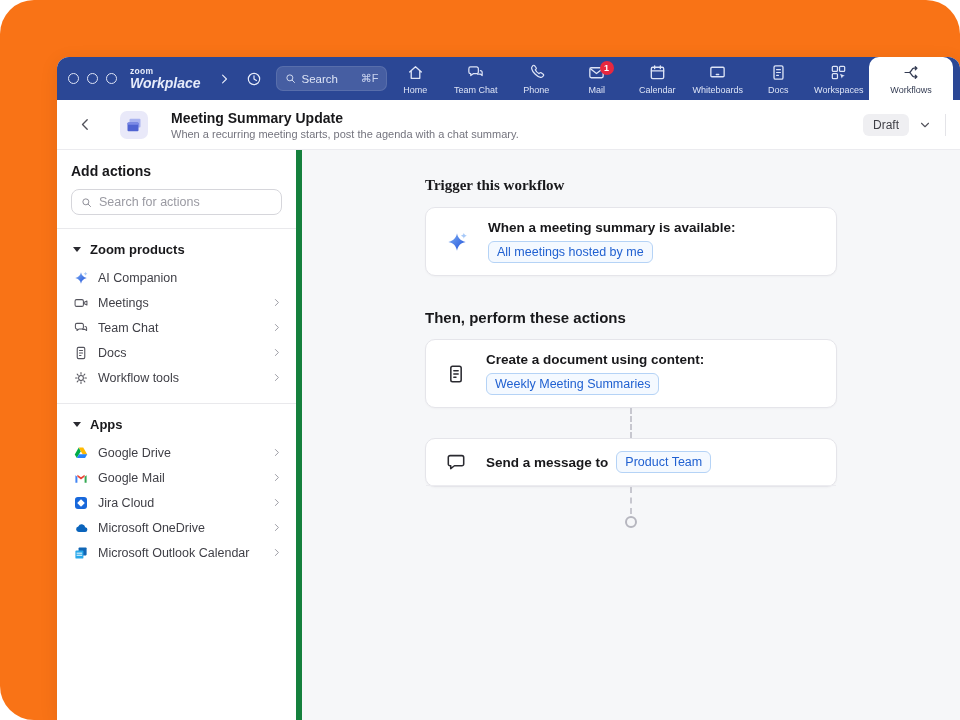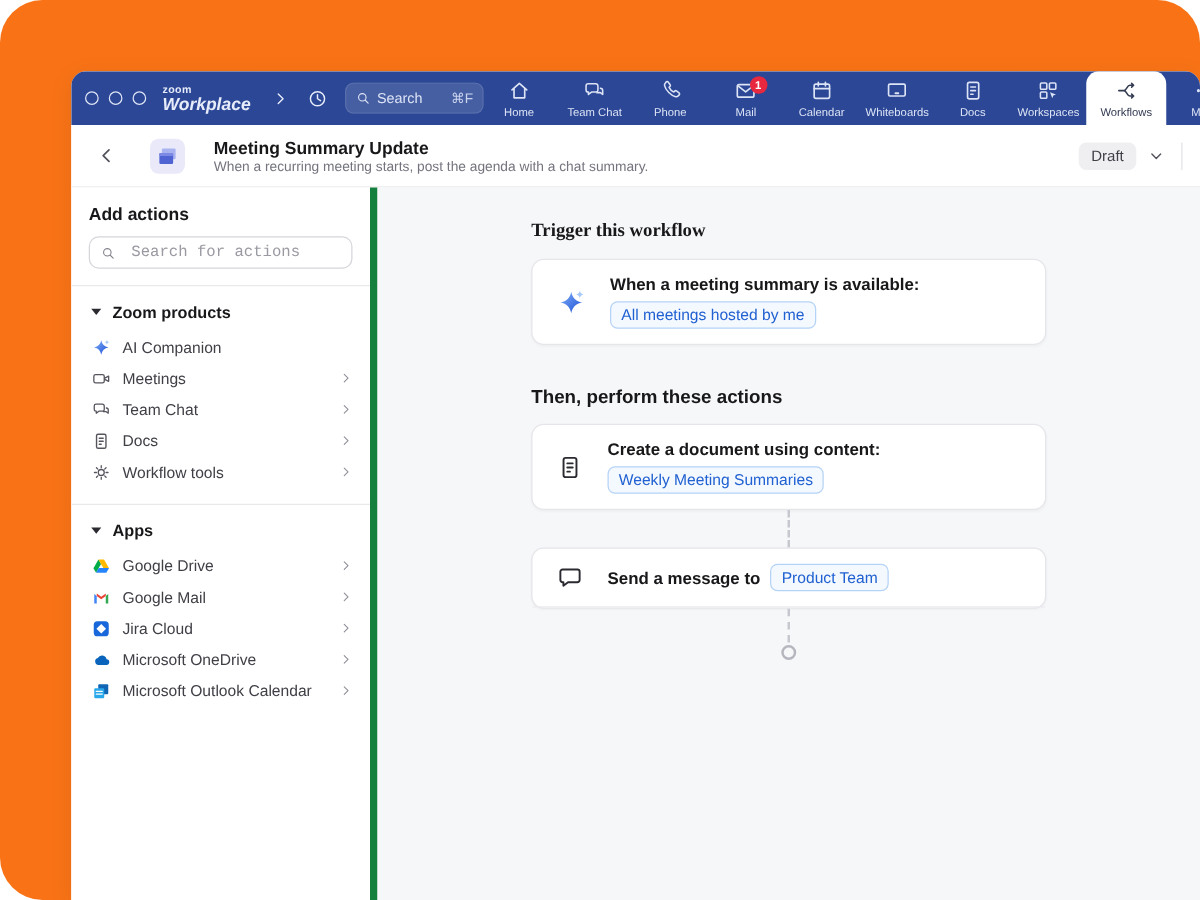--- a/index.html
+++ b/index.html
@@ -20,21 +20,21 @@
   .history-btn { margin-left:14px; display:flex; }
   .searchpill { margin-left:13px; width:111px; height:25px; background:rgba(255,255,255,.13);
                 border:1px solid rgba(255,255,255,.10); border-radius:7px; display:flex; align-items:center;
                 gap:5px; padding:0 7px; font-size:11.5px; color:#dde4f6; }
   .searchpill .grow { flex:1; }
   .kbd { font-size:11px; color:#c9d3ee; }
   .nav-items { position:absolute; left:328px; top:0; bottom:0; display:flex; }
   .nav-item { width:60.5px; display:flex; flex-direction:column; align-items:center; justify-content:center;
               gap:3px; cursor:pointer; position:relative; color:#dde4f6; }
   .nav-item .lbl { font-size:9px; white-space:nowrap; }
-  .nav-item.active { background:#fff; border-radius:10px 10px 0 0; color:#333b52; width:64px; }
+  .nav-item.active { background:#fff; border-radius:10px 10px 0 0; color:#333b52; width:84px; }
   .badge { position:absolute; top:4px; left:33px; min-width:14px; height:14px; border-radius:8px;
            background:#e8283f; color:#fff; font-size:9px; font-weight:700; display:flex;
            align-items:center; justify-content:center; padding:0 3px; }
 
   
   .header { flex:0 0 50px; background:#fff; border-bottom:1px solid #ebebef; display:flex; align-items:center; padding:0 14px 0 20px;gap:12px; }
   .back-btn { display:flex; color:#52525b; cursor:pointer; }
   .wf-icon { width:28px; height:28px; border-radius:7px; background:#e9e9f9; margin-left:14px;
              display:flex; align-items:center; justify-content:center; }
   .title-block { margin-left:11px; }
@@ -43,21 +43,21 @@
   .header-right { margin-left:auto; display:flex; align-items:center; gap:9px; }
   .draft-pill { background:#efeff2; border-radius:6px; padding:4px 10px; font-size:12px; color:#3f3f46; cursor:pointer; }
   .hdr-chev { display:flex; color:#52525b; cursor:pointer; }
   .hdr-rule { width:1px; height:22px; background:#e4e4e8; margin-left:4px; }
 
   
   .body-row { flex:1; display:flex; min-height:0; }
   .sidebar { flex:0 0 245px; background:#fff; border-right:6px solid #15803d; padding:13px 14px 0; overflow:hidden; }
   .sb-heading { font-size:14px; font-weight:700; color:#18181b; }
   .sb-search { margin-top:10px; height:26px; border:1px solid #d6d6db; border-radius:8px; display:flex;
-               align-items:center; gap:12px; padding:0 8px; color:#85858e;font-family:Liberation Mono, monospace; }
+               align-items:center; gap:6px; padding:0 8px; color:#85858e; }
   .sb-search input { border:none; outline:none; flex:1; font-size:12.5px; font-family:inherit; color:#3f3f46; min-width:0; background:transparent; }
   .sb-search input::placeholder { color:#9a9aa2; }
   .sb-divider { height:1px; background:#e9e9ec; margin:13px -14px 0; }
   .sb-section-hdr { display:flex; align-items:center; gap:9px; margin:13px 0 8px 2px; cursor:pointer; }
   .tri { width:0; height:0; border-left:4px solid transparent; border-right:4px solid transparent; border-top:5px solid #2a2a30; }
   .sb-section-label { font-size:13px; font-weight:700; color:#18181b; }
   .sb-item { height:25px; display:flex; align-items:center; gap:9px; padding-left:2px; cursor:pointer; color:#3f3f46; }
   .sb-item .sb-lbl { font-size:12.5px; }
   .sb-item .chev { margin-left:auto; display:flex; color:#8f8f98; }
   .sb-ic { display:flex; color:#55555e; }

